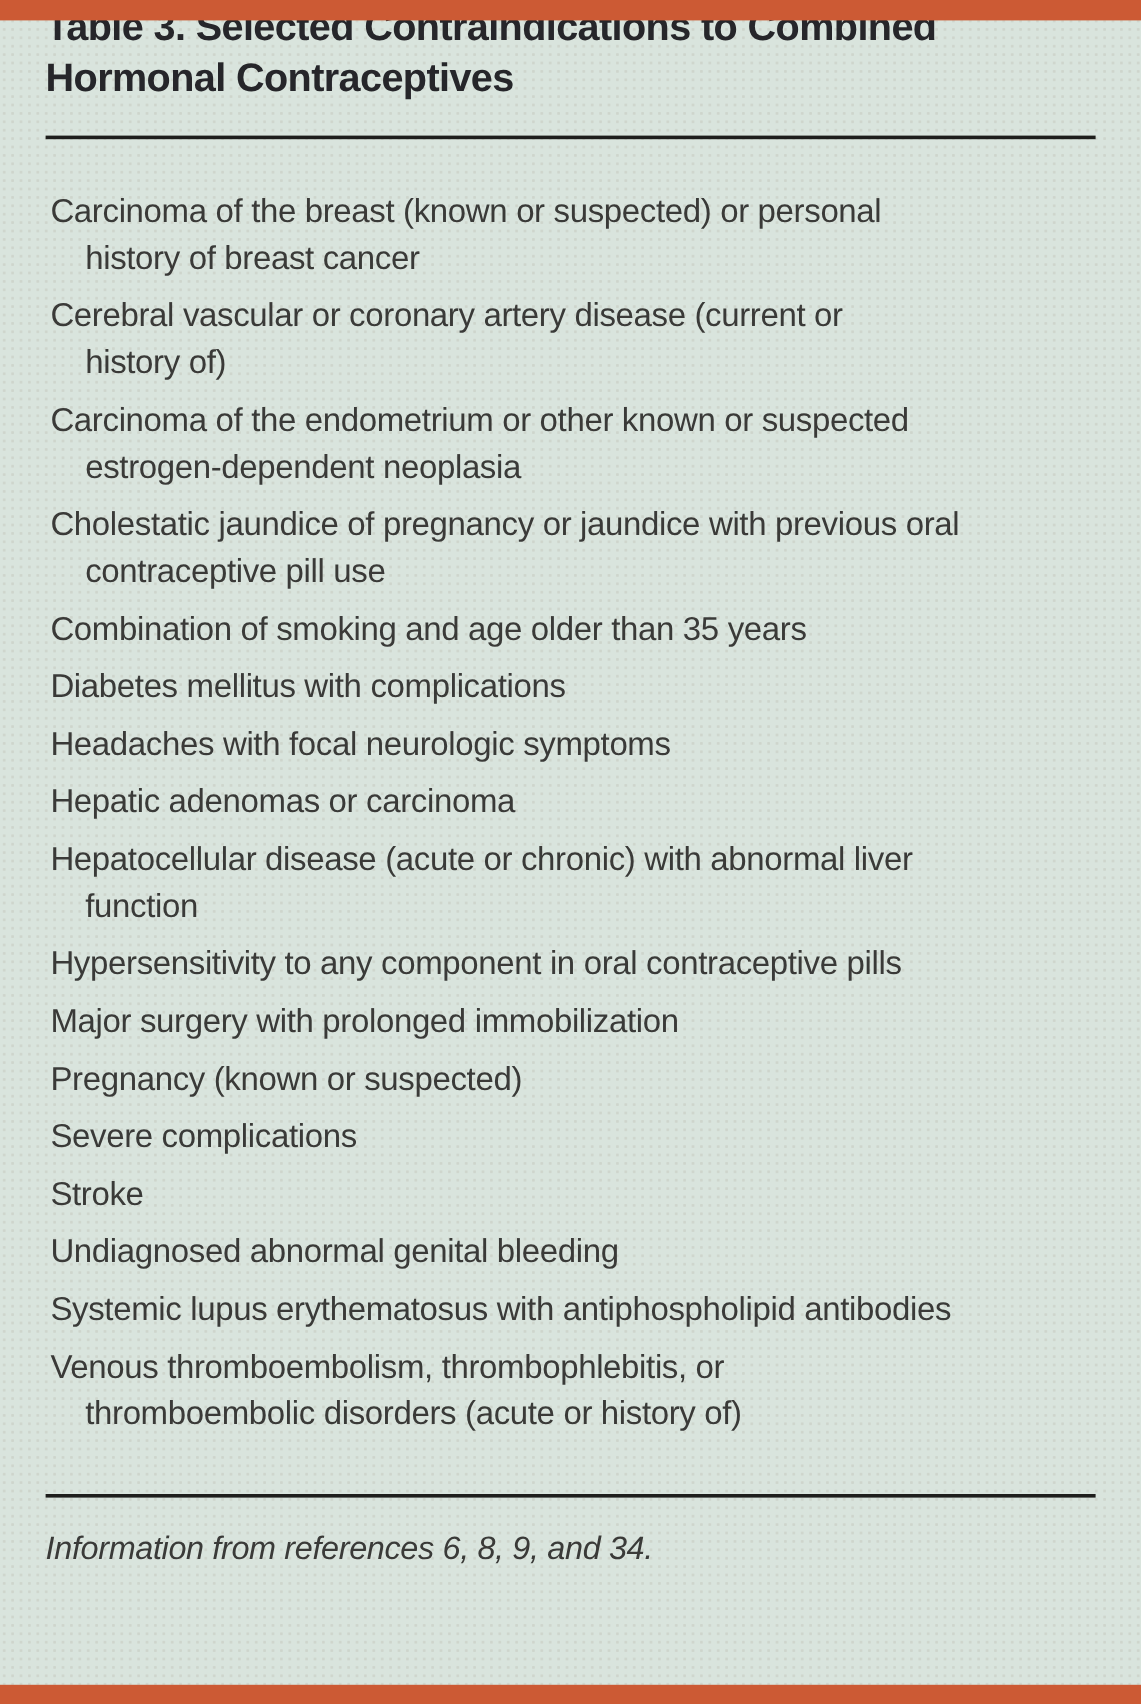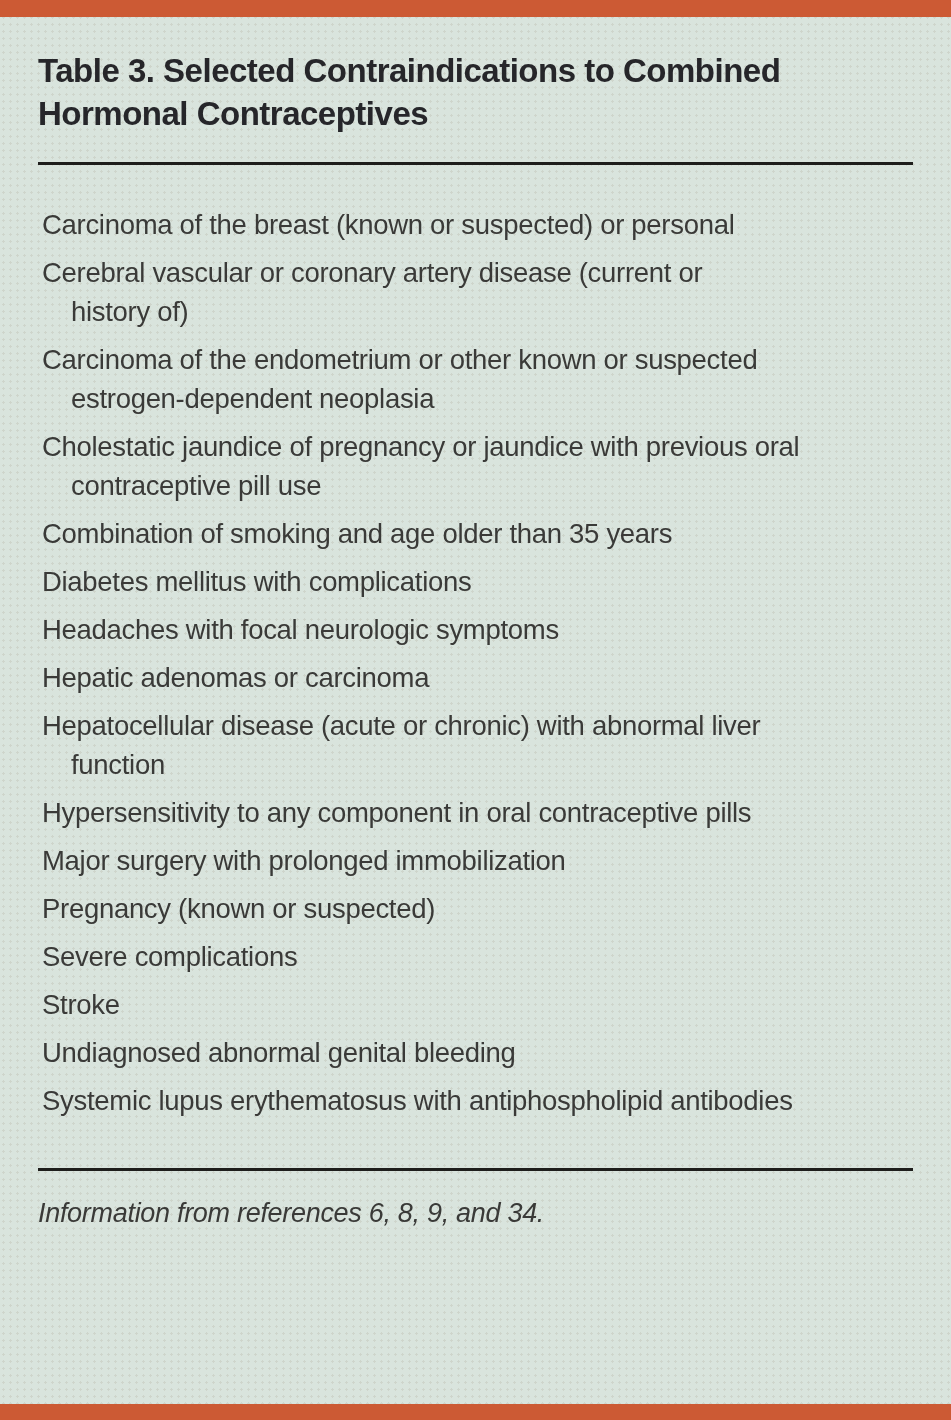--- a/index.html
+++ b/index.html
@@ -38,21 +38,20 @@
   .bar.top { top: 0; height: 17px; }
   .bar.bottom { bottom: 0; height: 16px; }
 
   .content {
     position: relative;
     padding: 0 38px;
     z-index: 1;
   }
   h1.title {
     margin: 0;
-    padding-top: 49px;
     max-width: 780px;
     font-size: 33px;
     line-height: 43px;
     font-weight: 700;
     letter-spacing: -0.5px;
     color: var(--title-text, #26262a);
   }
   .rule {
     border: none;
     border-top: 3px solid var(--rule, #1e1e1c);
@@ -96,20 +95,21 @@
   <div class="bar top"></div>
 
   <div class="content">
     <h1 class="title">Table 3. Selected Contraindications to Combined Hormonal Contraceptives</h1>
 
     <div class="rule"></div>
 
     <ul class="items">
       <li>
           <span class="ln">Carcinoma of the breast (known or suspected) or personal</span>
+          <span class="ln cont">history of breast cancer</span>
         </li>
       <li>
           <span class="ln">Cerebral vascular or coronary artery disease (current or</span>
           <span class="ln cont">history of)</span>
         </li>
       <li>
           <span class="ln">Carcinoma of the endometrium or other known or suspected</span>
           <span class="ln cont">estrogen-dependent neoplasia</span>
         </li>
       <li>
@@ -146,20 +146,24 @@
         </li>
       <li>
           <span class="ln">Stroke</span>
         </li>
       <li>
           <span class="ln">Undiagnosed abnormal genital bleeding</span>
         </li>
       <li>
           <span class="ln">Systemic lupus erythematosus with antiphospholipid antibodies</span>
         </li>
+      <li>
+          <span class="ln">Venous thromboembolism, thrombophlebitis, or</span>
+          <span class="ln cont">thromboembolic disorders (acute or history of)</span>
+        </li>
     </ul>
 
     <div class="rule second"></div>
 
     <p class="footnote">Information from references 6, 8, 9, and 34.</p>
   </div>
 
   <div class="bar bottom"></div>
 </div>
 

